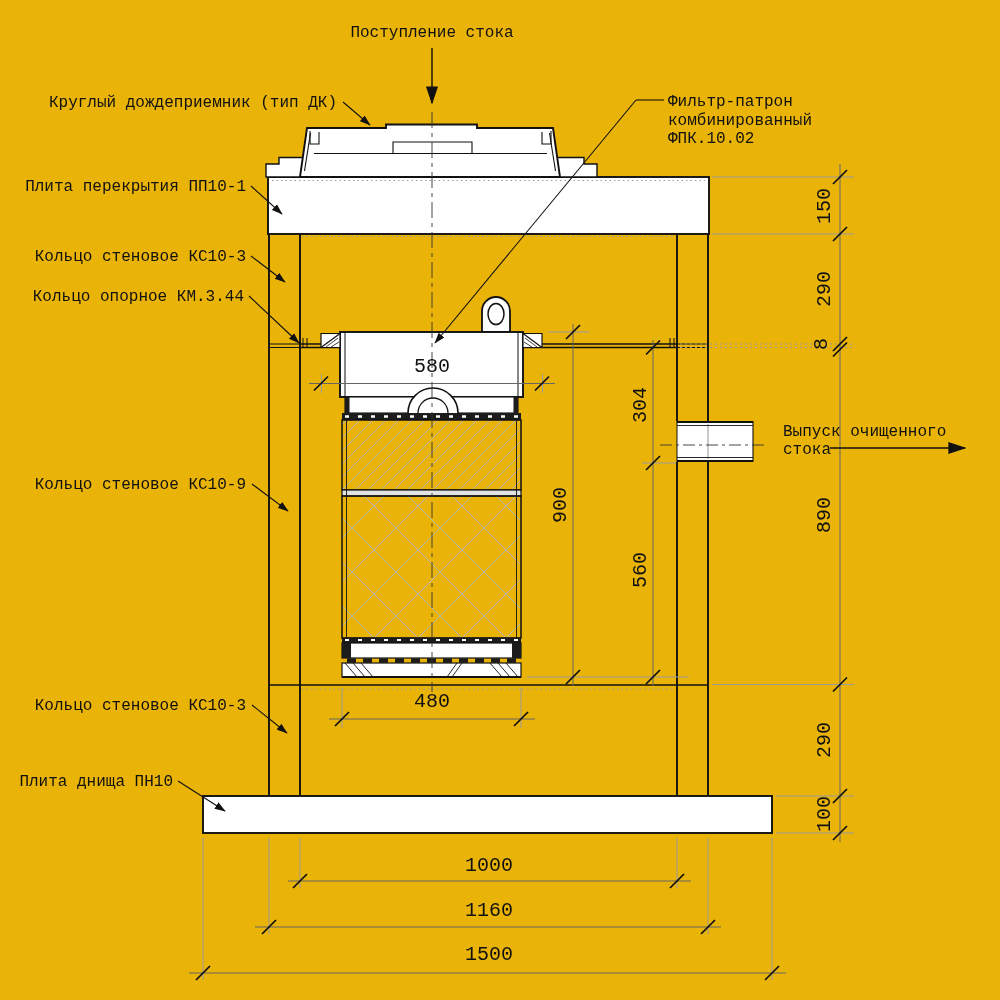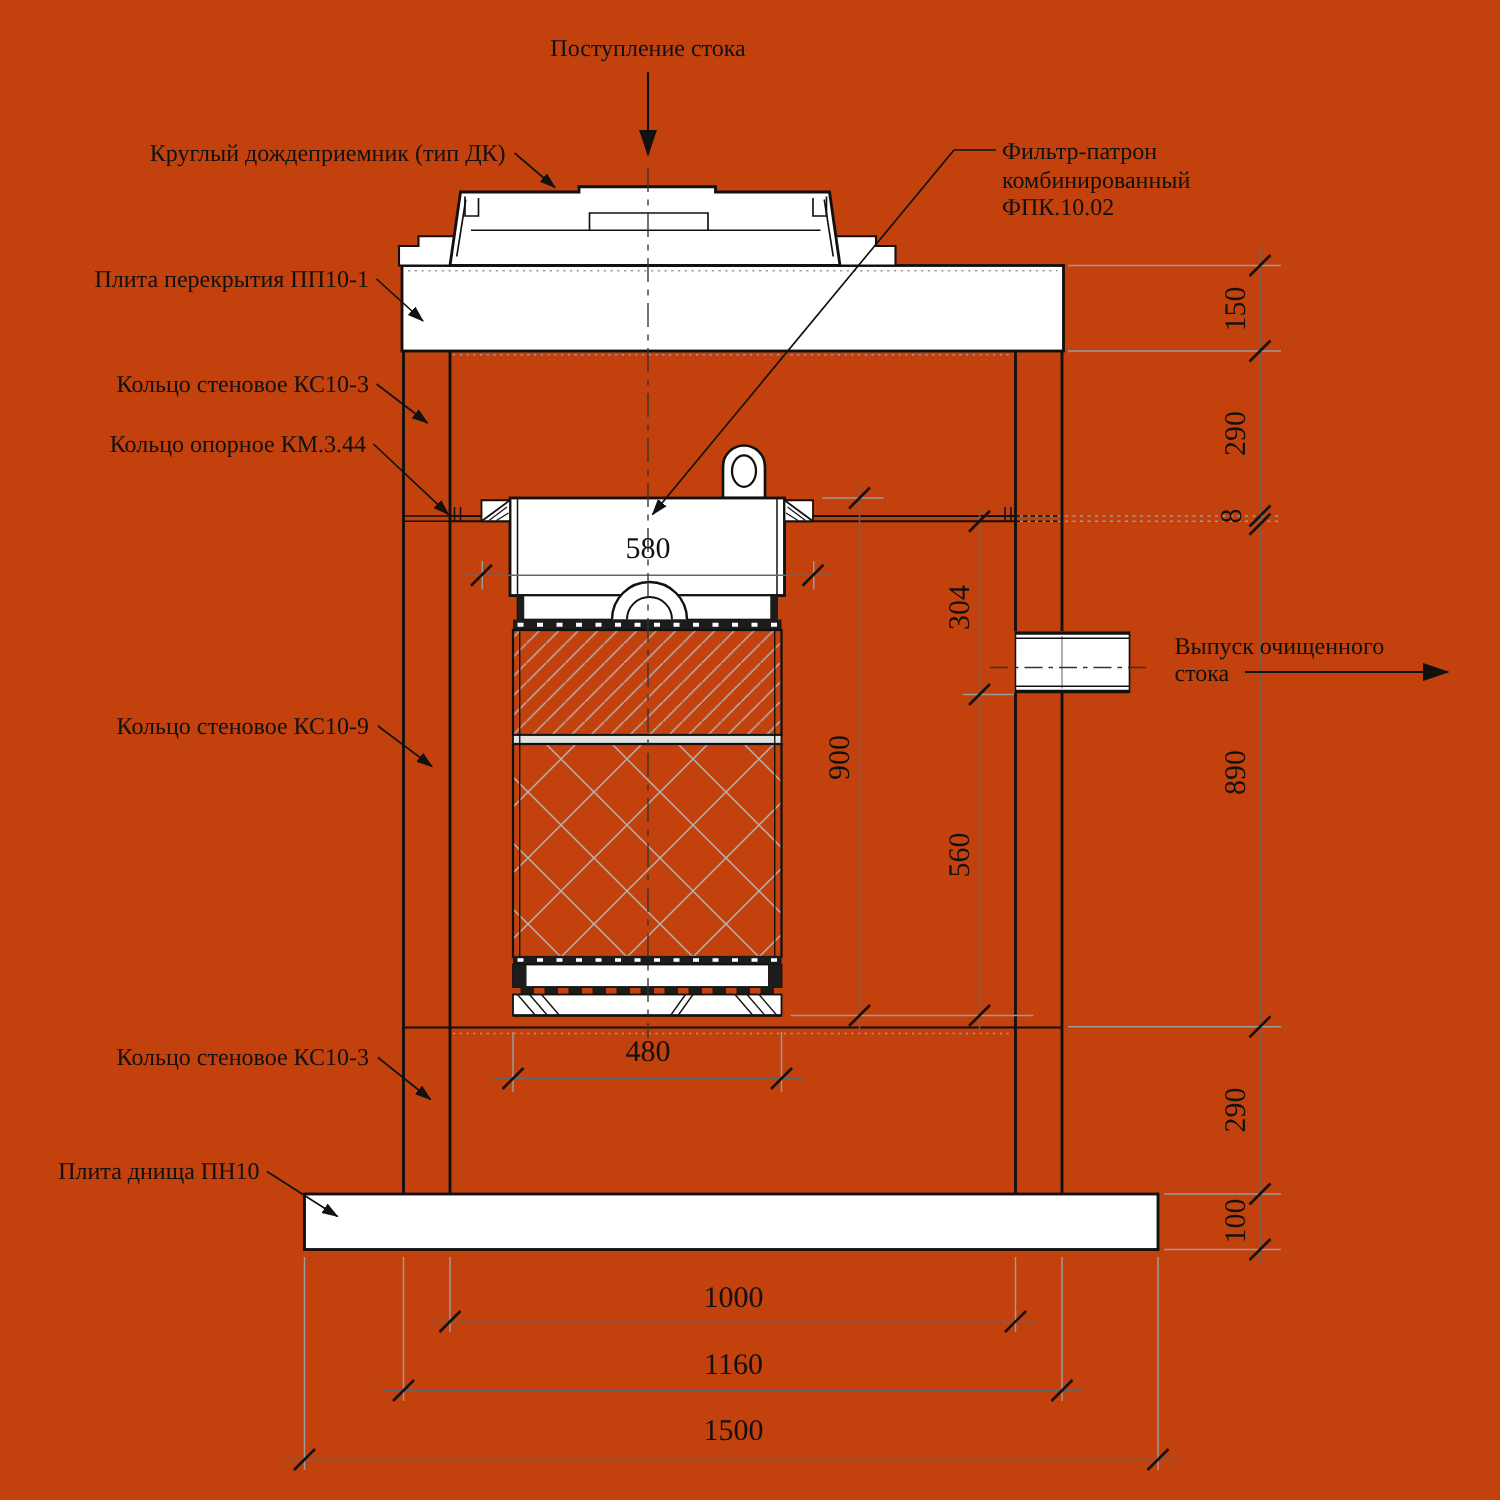--- a/index.html
+++ b/index.html
@@ -1,17 +1,17 @@
 <!DOCTYPE html>
 <html><head>
 <meta charset="utf-8">
 <style>
   html,body{margin:0;padding:0;background:#fff;}
-  .page{width:1000px;height:1000px;position:relative;background:#c2410c;overflow:hidden;
-        font-family:Liberation Serif, serif;}
+  .page{width:1000px;height:1000px;position:relative;background:#eab308;overflow:hidden;
+        font-family:Liberation Mono, monospace;}
   svg{display:block;}
   text{fill:#111;}
   .lbl{font-size:16px;}
   .dim{font-size:20px;}
 </style>
 </head>
 <body>
 
 <div class="page">
 <svg width="1000" height="1000" viewBox="0 0 1000 1000">

